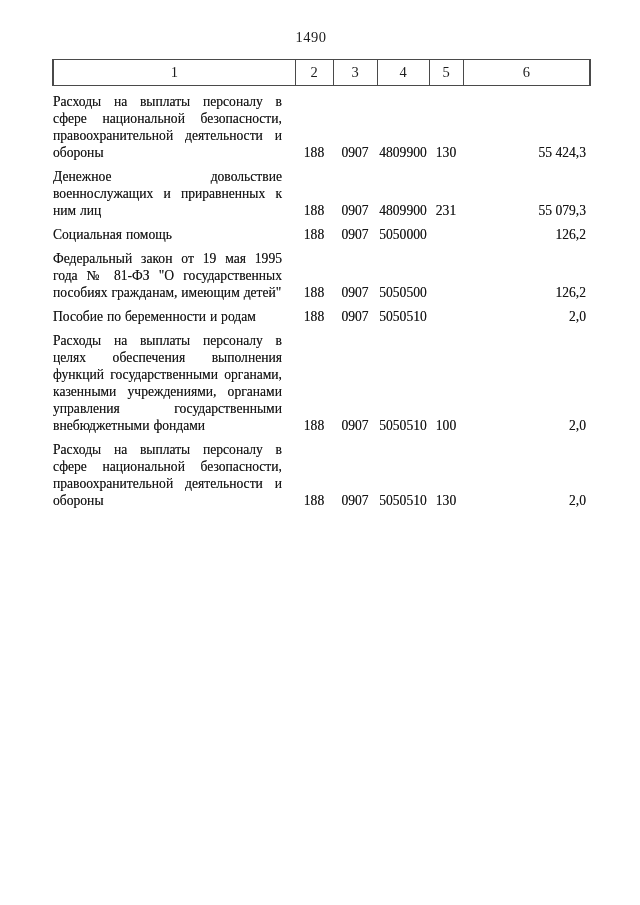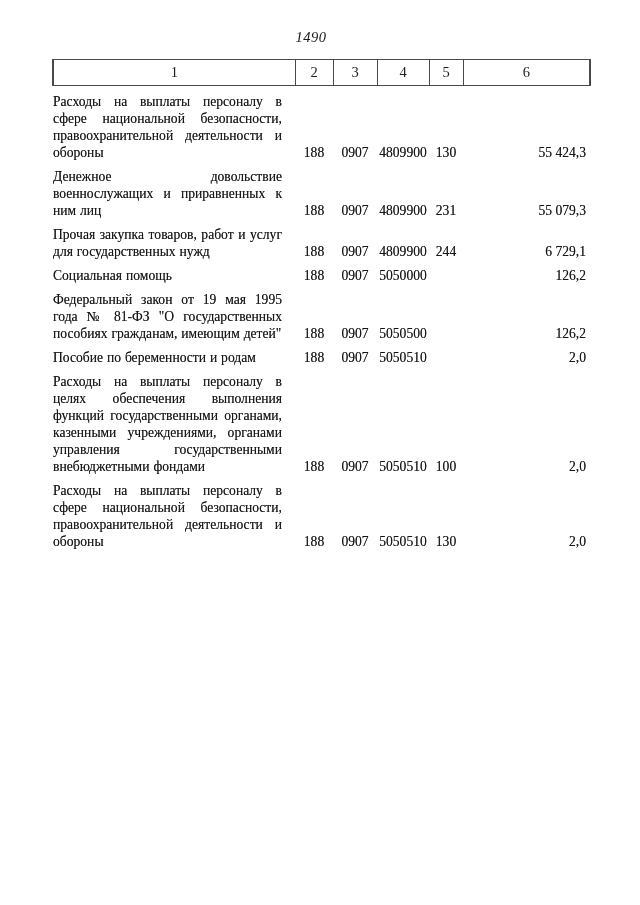--- a/index.html
+++ b/index.html
@@ -17,21 +17,20 @@
   }
   .page-number {
     position: absolute;
     top: 29px;
     left: 0;
     width: 622px;
     text-align: center;
     font-size: 14.5px;
     letter-spacing: 0.5px;
     color: #1a1a1a;
-    font-style: italic;
   }
   table.budget-table {
     position: absolute;
     top: 59px;
     left: 52px;
     width: 537px;
     border-collapse: collapse;
     table-layout: fixed;
   }
   col.w1 { width: 242px; }
@@ -104,28 +103,20 @@
       </tr>
       <tr class="body-row">
         <td class="c1">Денежное довольствие военнослужащих и приравненных к ним лиц</td>
         <td class="c2">188</td>
         <td class="c3">0907</td>
         <td class="c4">4809900</td>
         <td class="c5">231</td>
         <td class="c6">55 079,3</td>
       </tr>
       <tr class="body-row">
-        <td class="c1">Прочая закупка товаров, работ и услуг для государственных нужд</td>
-        <td class="c2">188</td>
-        <td class="c3">0907</td>
-        <td class="c4">4809900</td>
-        <td class="c5">244</td>
-        <td class="c6">6 729,1</td>
-      </tr>
-      <tr class="body-row">
         <td class="c1">Социальная помощь</td>
         <td class="c2">188</td>
         <td class="c3">0907</td>
         <td class="c4">5050000</td>
         <td class="c5"></td>
         <td class="c6">126,2</td>
       </tr>
       <tr class="body-row">
         <td class="c1">Федеральный закон от 19 мая 1995 года № 81-ФЗ "О государственных пособиях гражданам, имеющим детей"</td>
         <td class="c2">188</td>

